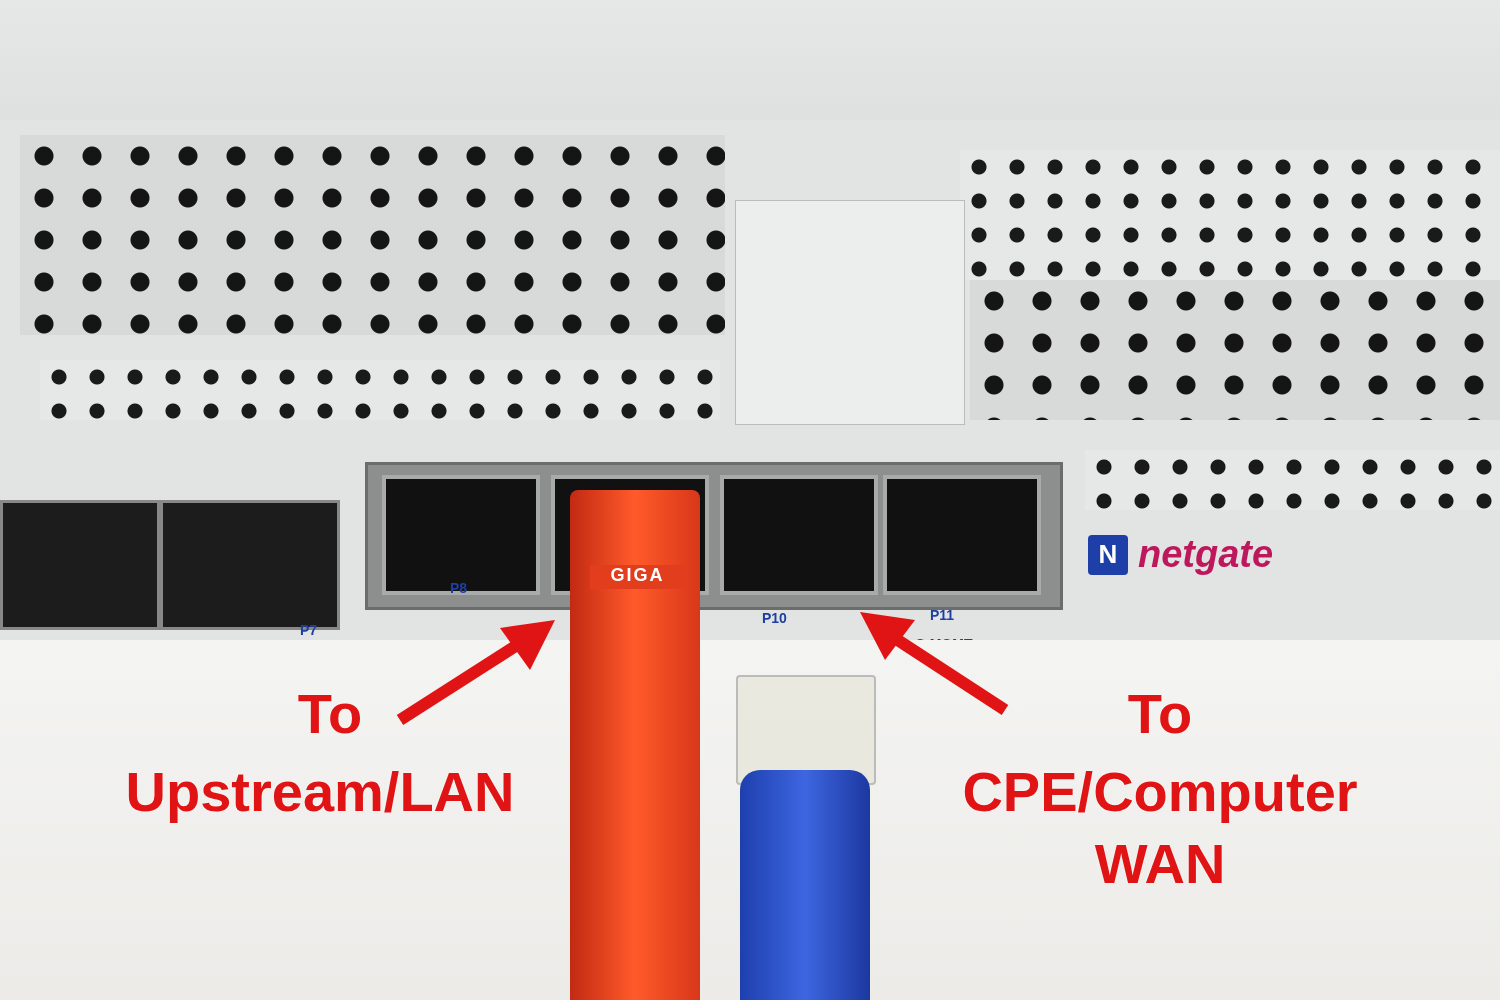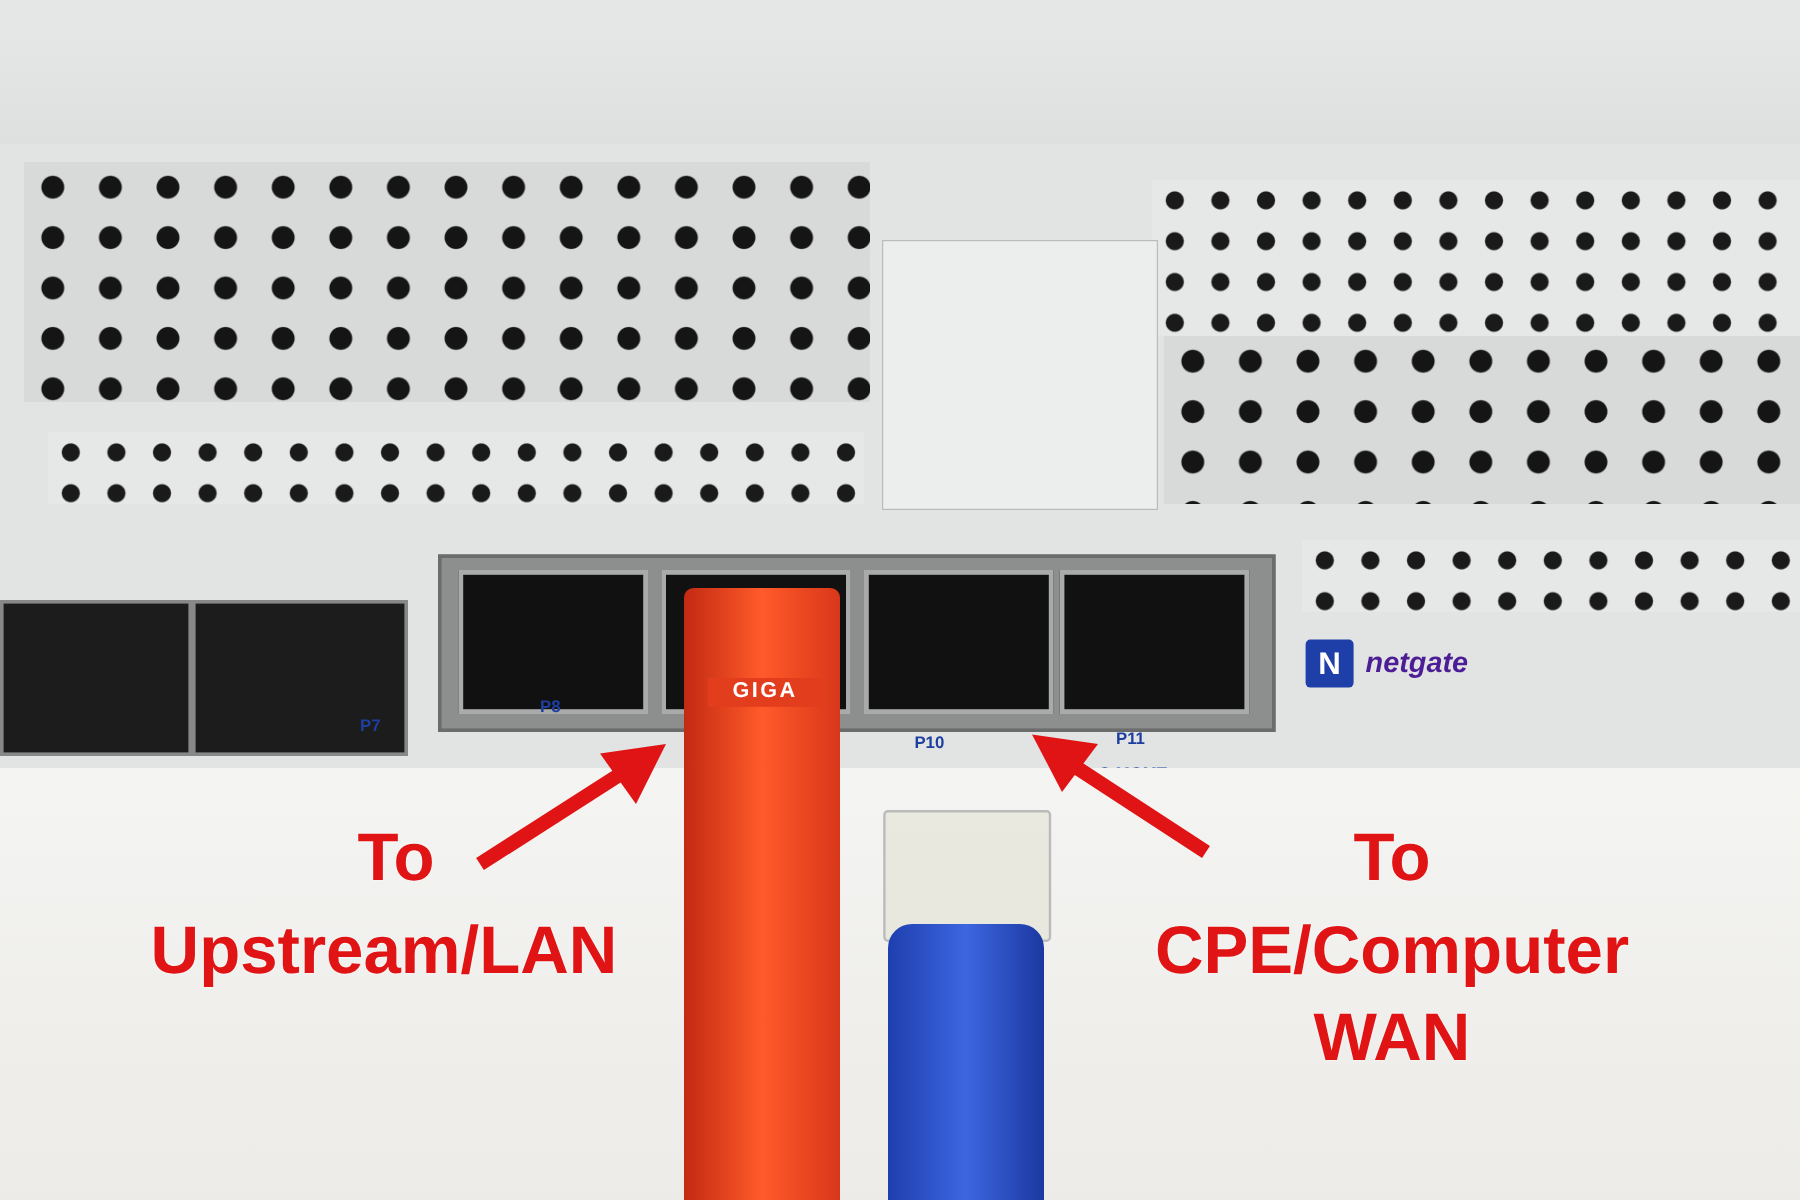--- a/index.html
+++ b/index.html
@@ -10,21 +10,21 @@
 .perf{position:absolute;background-color:#d8dada;background-image:radial-gradient(circle,#151515 9px,transparent 10px);background-size:48px 42px}
 .perf2{position:absolute;background-color:#e6e8e8;background-image:radial-gradient(circle,#1a1a1a 7px,transparent 8px);background-size:38px 34px}
 .bracket{position:absolute;left:735px;top:200px;width:230px;height:225px;background:#eceeee;border:1px solid #bbb}
 .portbox{position:absolute;left:365px;top:462px;width:698px;height:148px;background:#8d8f8f;border:3px solid #6b6c6c}
 .port{position:absolute;top:10px;width:158px;height:120px;background:#111;border:4px solid #a9abab}
 .sfp{position:absolute;top:500px;height:130px;background:#1c1c1c;border:3px solid #888}
 .lbl{position:absolute;color:#1f3fa0;font-weight:bold;font-size:14px}
 .bline{position:absolute;border-bottom:2px solid #2244aa}
 .logo{position:absolute;left:1088px;top:533px;display:flex;align-items:center;gap:10px}
 .logo-mark{width:40px;height:40px;background:#1f3fa8;color:#fff;font-weight:bold;font-size:26px;display:flex;align-items:center;justify-content:center;border-radius:4px}
-.logo-text{color:#4c1d95;font-size:24px;font-weight:bold;font-style:italic}
+.logo-text{color:#be185d;font-size:38px;font-weight:bold;font-style:italic}
 .cable-red{position:absolute;left:570px;top:490px;width:130px;height:520px;background:linear-gradient(90deg,#c22a12,#ff5a2a,#d8371a);border-radius:8px}
 .cable-red .giga{position:absolute;left:20px;top:75px;width:95px;height:24px;color:#ffffff;font-size:18px;font-weight:bold;text-align:center;letter-spacing:2px;background:#e23d1c}
 .rj45{position:absolute;left:736px;top:675px;width:140px;height:110px;background:rgba(230,230,220,.85);border:2px solid #bbb;border-radius:4px}
 .cable-blue{position:absolute;left:740px;top:770px;width:130px;height:240px;background:linear-gradient(90deg,#1e3fae,#3d66e0,#1c38a0);border-radius:20px 20px 0 0}
 .ann{position:absolute;color:#e01414;font-weight:bold;font-size:56px;text-align:center;line-height:64px;text-shadow:0 0 2px #fff}
 svg.arrows{position:absolute;left:0;top:0}
 </style>
 </head>
 <body>
 
@@ -33,21 +33,21 @@
 <div class="perf" style="left:20px;top:135px;width:705px;height:200px"></div>
 <div class="perf2" style="left:40px;top:360px;width:680px;height:60px"></div>
 <div class="perf2" style="left:960px;top:150px;width:540px;height:130px"></div>
 <div class="perf" style="left:970px;top:280px;width:530px;height:140px"></div>
 <div class="bracket"></div>
 <div class="perf2" style="left:1085px;top:450px;width:415px;height:60px"></div>
 
 <div class="sfp" style="left:0;width:160px"></div>
 <div class="sfp" style="left:160px;width:180px"></div>
 <div class="lbl" style="left:130px;top:658px">P6</div>
-<div class="lbl" style="left:300px;top:596px">P7</div>
+<div class="lbl" style="left:300px;top:622px">P7</div>
 <div class="lbl" style="left:0;top:652px">/ 1G</div>
 <div class="bline" style="left:50px;top:658px;width:290px"></div>
 
 <div class="portbox">
   <div class="port" style="left:14px"></div>
   <div class="port" style="left:183px"></div>
   <div class="port" style="left:352px"></div>
   <div class="port" style="left:515px"></div>
 </div>
 <div class="lbl" style="left:450px;top:580px">P8</div>

